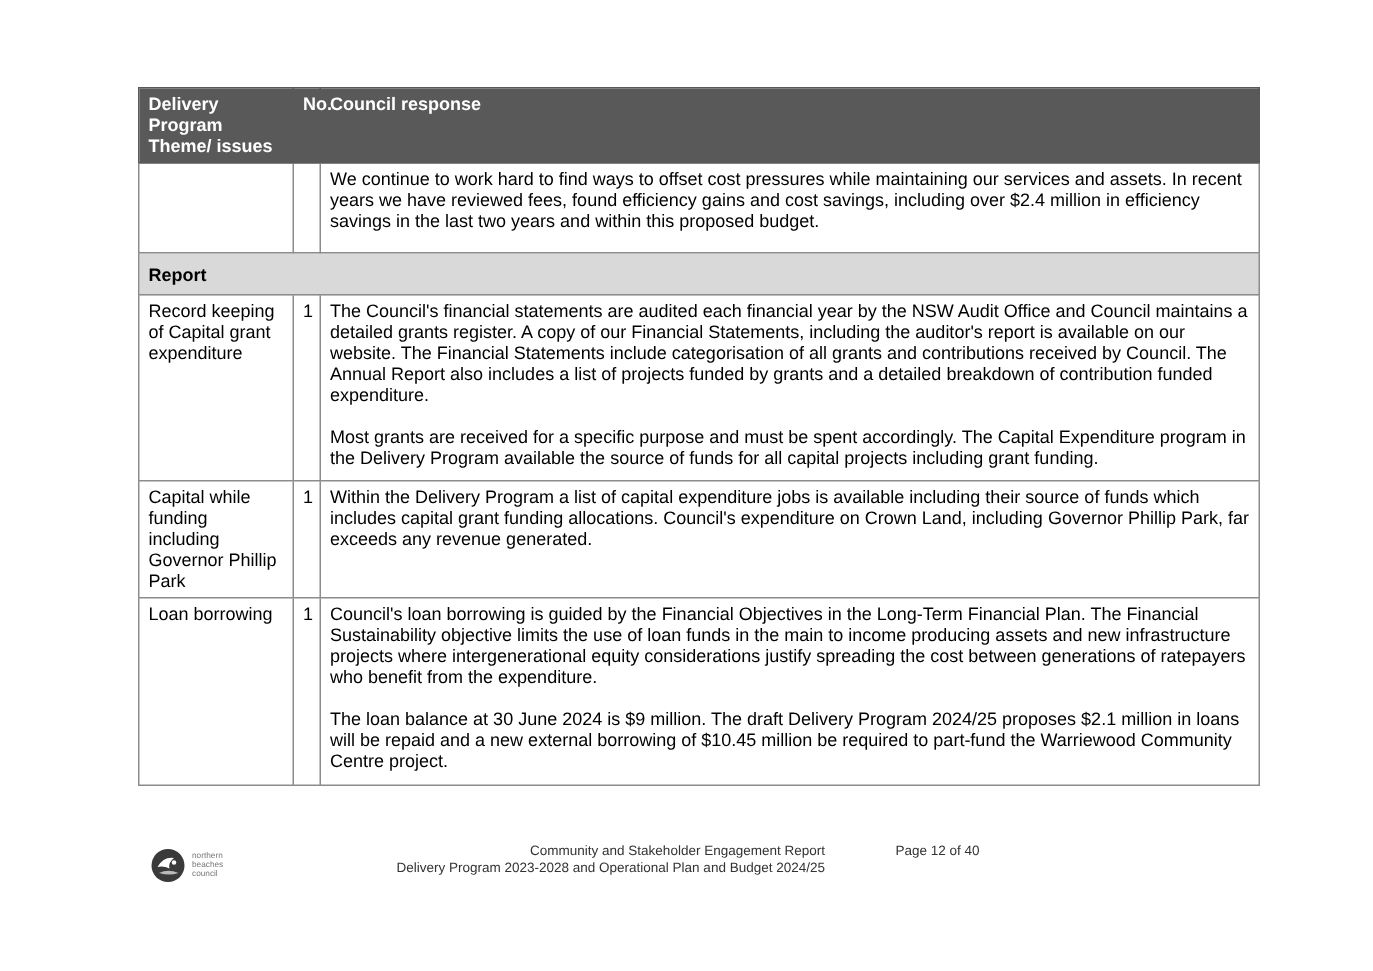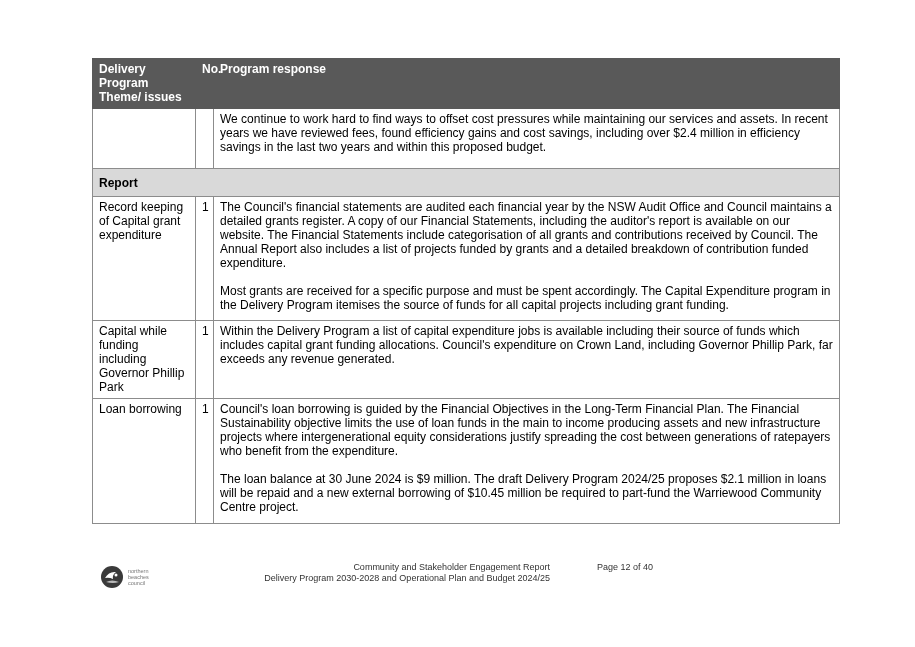--- a/index.html
+++ b/index.html
@@ -32,40 +32,40 @@
 <table class="table">
   <colgroup>
       <col class="col1">
       <col class="col2">
       <col>
     </colgroup>
   <thead>
     <tr>
       <th>Delivery Program Theme/ issues</th>
       <th>No.</th>
-      <th>Program response</th>
+      <th>Council response</th>
     </tr>
   </thead>
   <tbody>
     <tr class="r0">
       <td></td>
       <td class="num"></td>
       <td>
         <p class="para">We continue to work hard to find ways to offset cost pressures while maintaining our services and assets. In recent years we have reviewed fees, found efficiency gains and cost savings, including over $2.4 million in efficiency savings in the last two years and within this proposed budget.</p>
       </td>
     </tr>
     <tr class="section">
       <td colspan="3">Report</td>
     </tr>
     <tr class="r1">
       <td>Record keeping of Capital grant expenditure</td>
       <td class="num">1</td>
       <td>
         <p class="para">The Council's financial statements are audited each financial year by the NSW Audit Office and Council maintains a detailed grants register. A copy of our Financial Statements, including the auditor's report is available on our website. The Financial Statements include categorisation of all grants and contributions received by Council. The Annual Report also includes a list of projects funded by grants and a detailed breakdown of contribution funded expenditure.</p>
-        <p class="para">Most grants are received for a specific purpose and must be spent accordingly. The Capital Expenditure program in the Delivery Program itemises the source of funds for all capital projects including grant funding.</p>
+        <p class="para">Most grants are received for a specific purpose and must be spent accordingly. The Capital Expenditure program in the Delivery Program available the source of funds for all capital projects including grant funding.</p>
       </td>
     </tr>
     <tr class="r2">
       <td>Capital while funding including Governor Phillip Park</td>
       <td class="num">1</td>
       <td>
         <p class="para">Within the Delivery Program a list of capital expenditure jobs is available including their source of funds which includes capital grant funding allocations. Council's expenditure on Crown Land, including Governor Phillip Park, far exceeds any revenue generated.</p>
       </td>
     </tr>
     <tr class="r3">
@@ -88,16 +88,16 @@
   </svg>
   <div class="logo-text">
     <div>northern</div>
     <div>beaches</div>
     <div>council</div>
   </div>
 </div>
 
 <div class="footer-title">
   <div>Community and Stakeholder Engagement Report</div>
-  <div>Delivery Program 2030-2028 and Operational Plan and Budget 2024/25</div>
+  <div>Delivery Program 2023-2028 and Operational Plan and Budget 2024/25</div>
 </div>
 
 <div class="footer-page">Page 12 of 40</div>
 
 </body></html>

